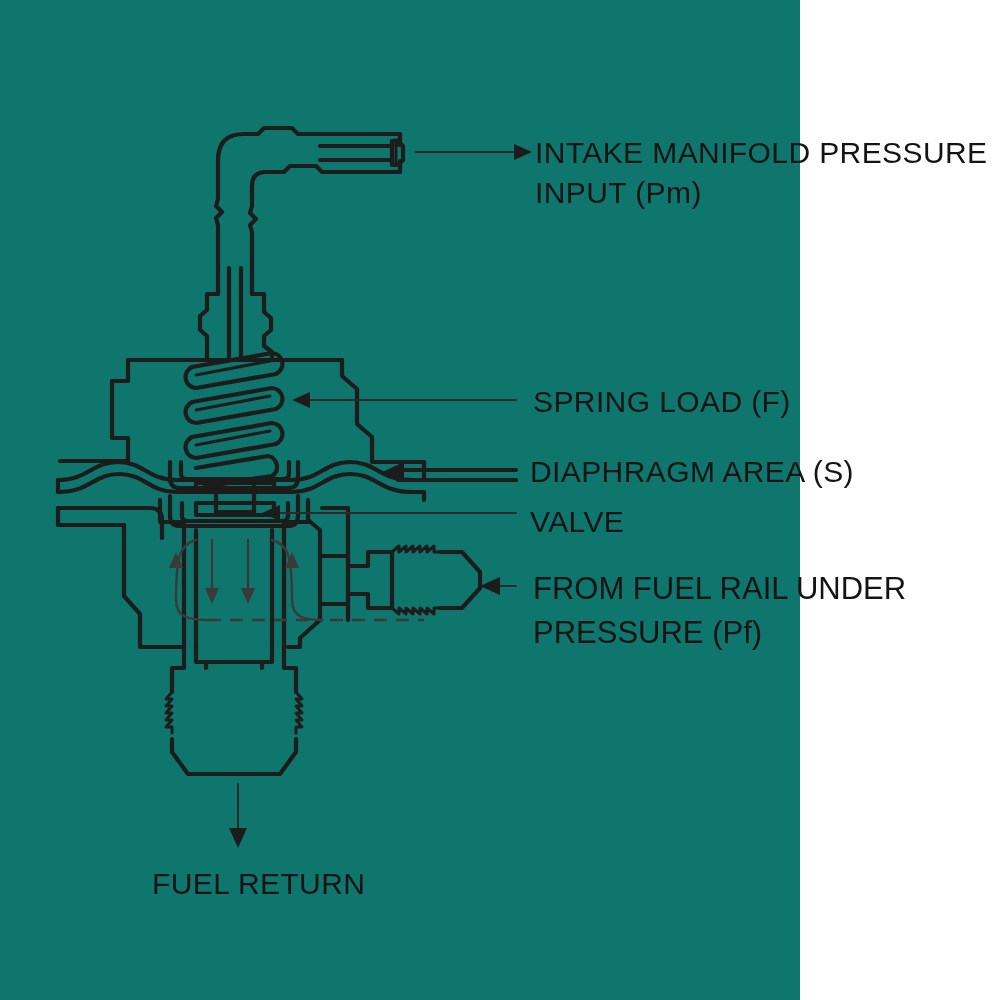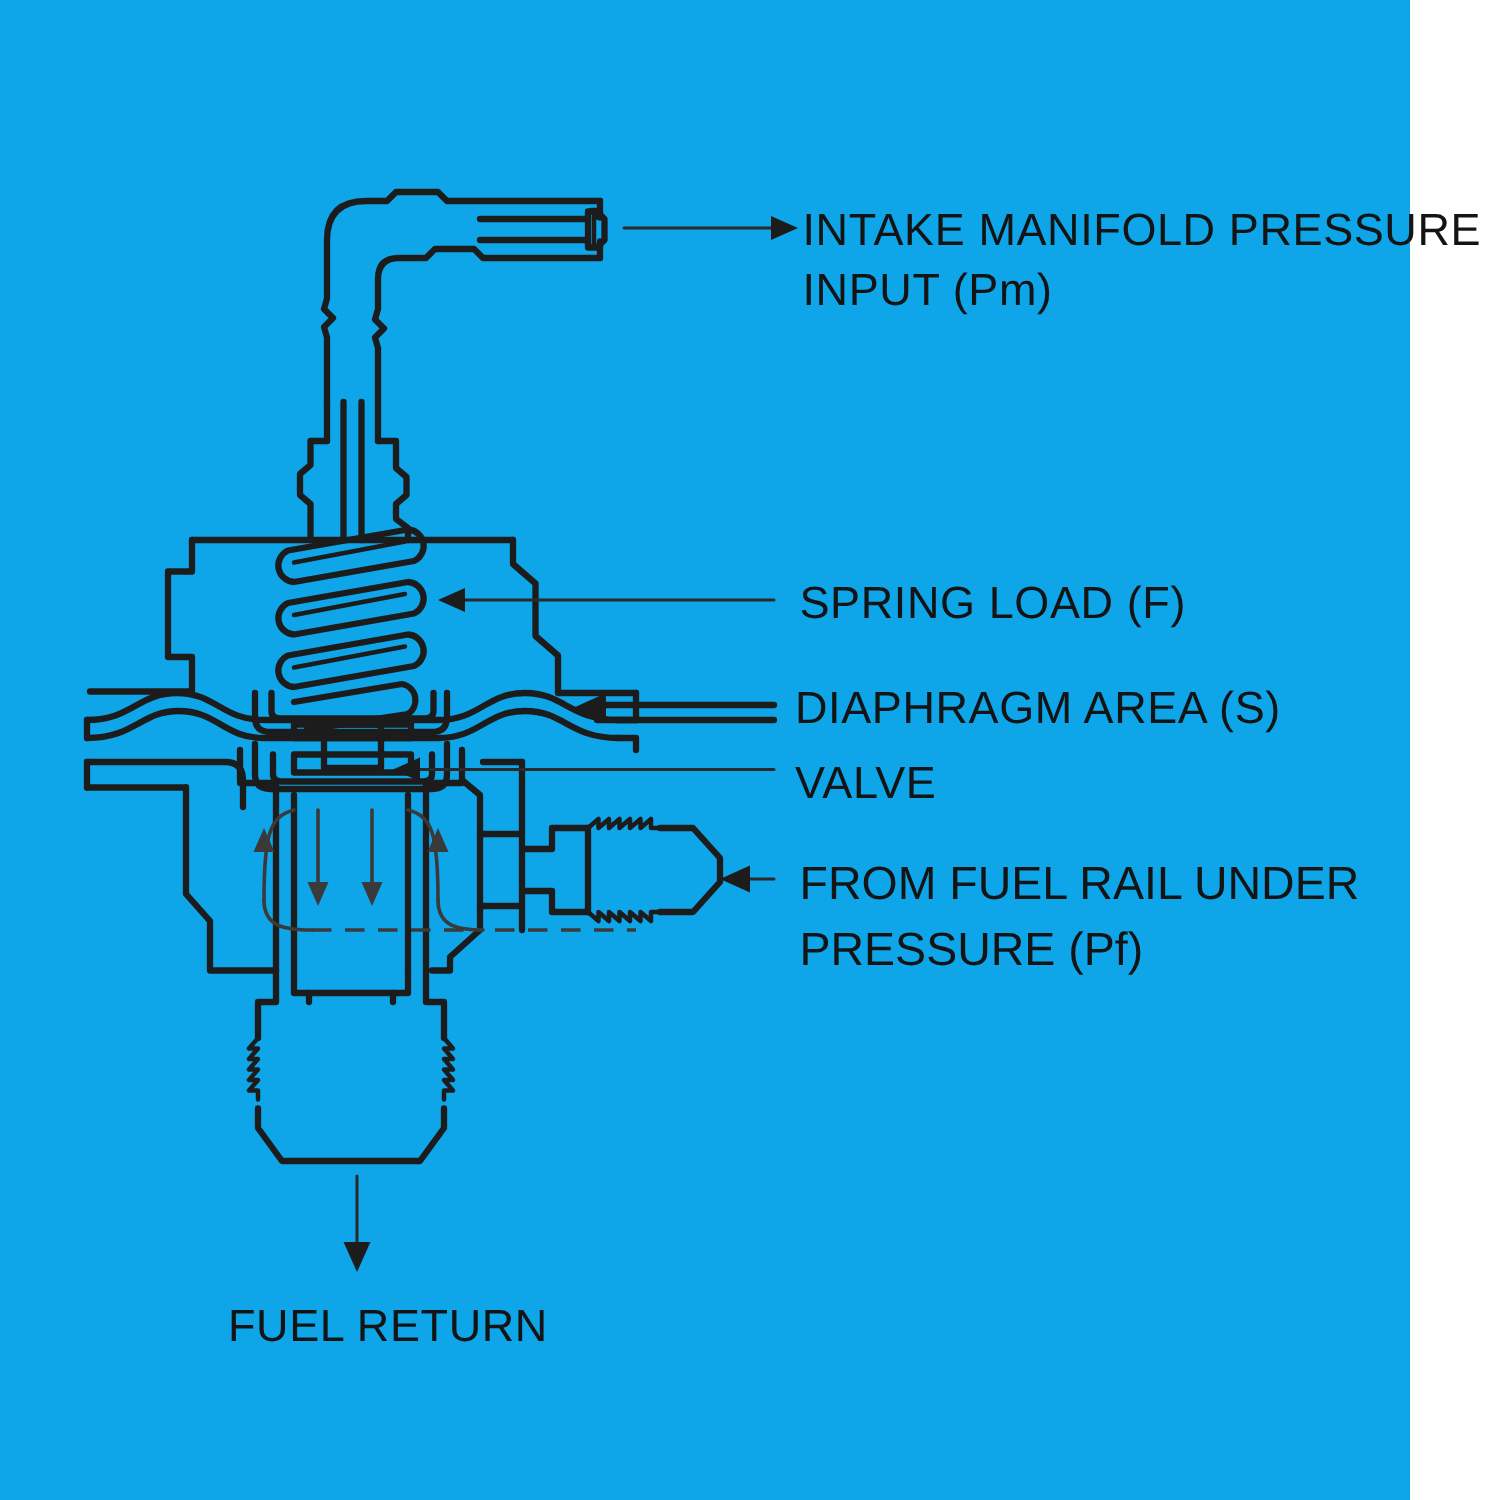--- a/index.html
+++ b/index.html
@@ -1,18 +1,18 @@
 <!DOCTYPE html>
 <html><head>
 <meta charset="utf-8">
 <style>
   html,body{margin:0;padding:0;background:#ffffff;}
   body{width:1000px;height:1000px;overflow:hidden;
        font-family:"Liberation Sans","DejaVu Sans",sans-serif;}
-  #stage{position:relative;width:940px;height:1000px;background:#0ea5e9;}
+  #stage{position:relative;width:800px;height:1000px;background:#0f766e;}
   svg#diagram{position:absolute;left:0;top:0;width:1000px;height:1000px;display:block;}
   .ln{fill:none;stroke:#1c1c1c;stroke-width:4.2;stroke-linejoin:round;stroke-linecap:round;}
   .ln-thin{fill:none;stroke:#1c1c1c;stroke-width:3.0;stroke-linejoin:round;stroke-linecap:round;}
   .ln-hair{fill:none;stroke:#2a2a2a;stroke-width:2.0;stroke-linejoin:round;stroke-linecap:round;}
   .ln-flow{fill:none;stroke:#3a3a3a;stroke-width:2.4;stroke-linejoin:round;stroke-linecap:round;}
   .ln-dash{fill:none;stroke:#3a3a3a;stroke-width:2.4;stroke-dasharray:13 9;stroke-linecap:butt;}
   .blk{fill:#1c1c1c;}
   .blk-soft{fill:#3a3a3a;}
   .lbl{font-family:"Liberation Sans","DejaVu Sans",sans-serif;
        fill:#141414;font-size:30px;letter-spacing:0.4px;}

